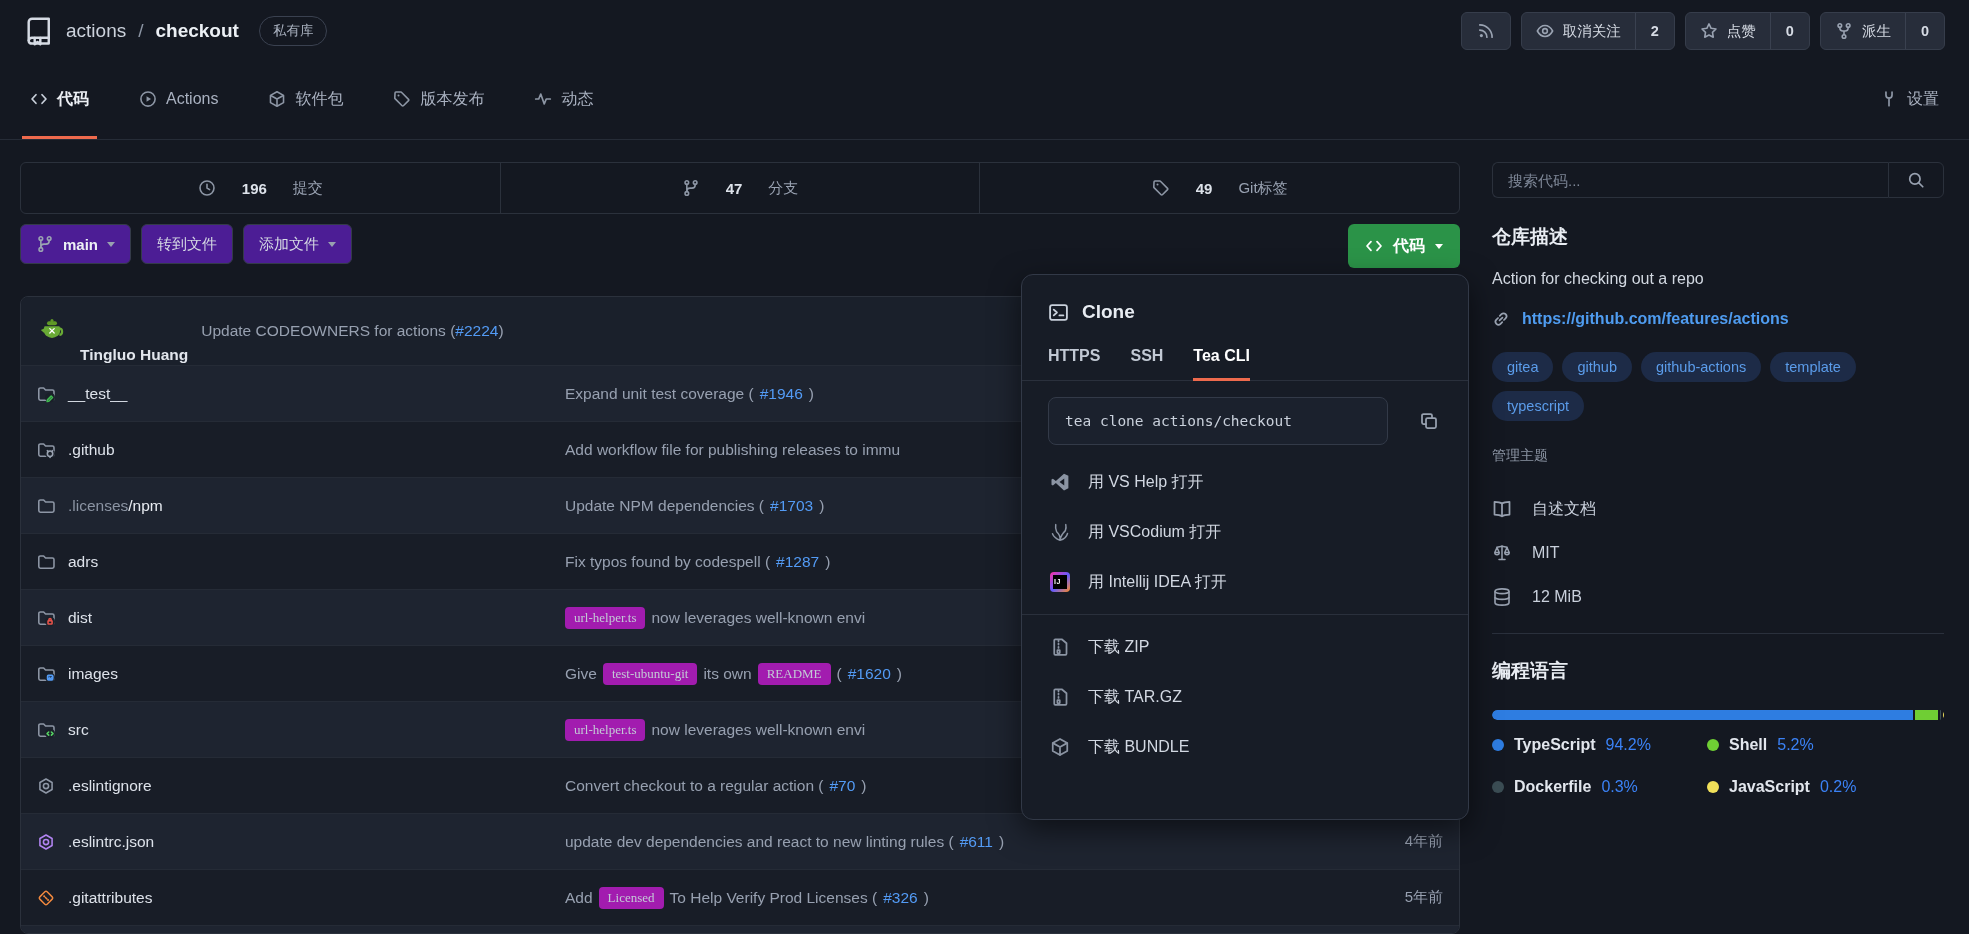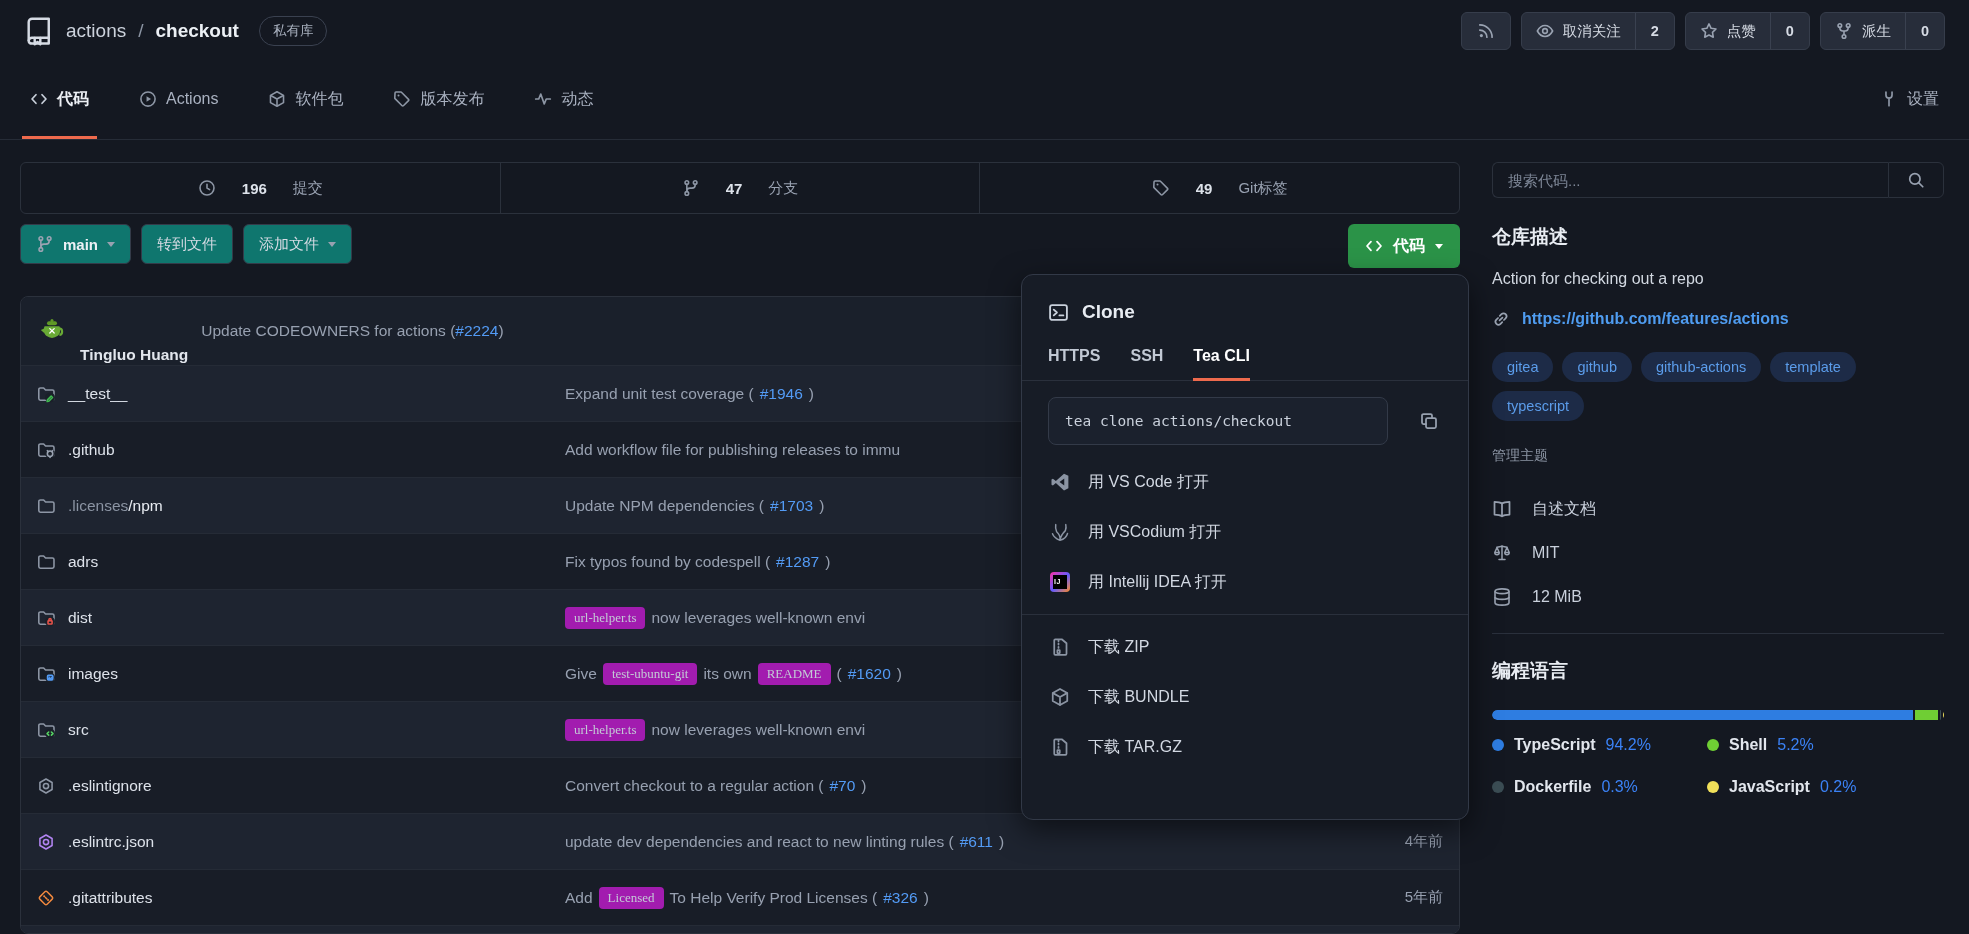--- a/index.html
+++ b/index.html
@@ -45,21 +45,21 @@
   .stat-cell { flex:1; display:flex; align-items:center; justify-content:center; gap:26px;
     font-size:15px; color:#99a2b2; cursor:pointer; }
   .stat-cell + .stat-cell { border-left:1px solid #2b313c; }
   .stat-cell .ic { color:#8d96a5; }
   .stat-num { font-weight:700; color:#dde2ea; }
 
   
   .toolbar { position:absolute; left:20px; top:224px; width:1440px; height:44px; }
   .toolbar-left { display:flex; gap:10px; }
   .tbtn { height:40px; display:inline-flex; align-items:center; gap:9px; padding:0 15px;
-    background:#0f766e; border:1px solid #343b49; border-radius:6px;
+    background:#4c1d95; border:1px solid #343b49; border-radius:6px;
     font-size:15px; color:#d6dbe4; cursor:pointer; }
   .tbtn .ic { color:#9aa3b2; }
   .branch-name { font-weight:700; color:#ecf0f5; }
   .caret { width:0; height:0; border-left:4.5px solid transparent; border-right:4.5px solid transparent;
     border-top:5px solid #98a1b0; }
   .code-btn { position:absolute; right:0; top:0; height:44px; display:flex; align-items:center;
     gap:10px; padding:0 17px; background:#2b9348; border-radius:6px; color:#fff;
     font-size:16px; font-weight:700; cursor:pointer; }
   .code-btn .ic { color:#fff; }
   .code-btn .caret { border-top-color:#fff; }
@@ -583,21 +583,21 @@
         </span>
       </button>
     </div>
     <div id="clone-open-items">
   <div class="dd-item">
     <span class="ic">
             <svg viewBox="0 0 16 16">
               <path fill="#8b94a3" fill-rule="evenodd" d="M11.2 1.3L4.7 7.2 2.3 5.3l-1.1.6v4.2l1.1.6 2.4-1.9 6.5 5.9 3.5-1.7V3zM11.4 5.2L7.6 8l3.8 2.8z"></path>
             </svg>
           </span>
-    <span>用 VS Code 打开</span>
+    <span>用 VS Help 打开</span>
   </div>
   <div class="dd-item">
     <span class="ic">
             <svg viewBox="0 0 16 16" fill="none" stroke="#8b94a3" stroke-width="1.2" stroke-linecap="round">
               <path d="M8 14.6c.3-2.6-.3-4.7-2.7-6.8M8 14.6c.5-3.5 2-5.4 4.3-7.7M8 14.6C5.5 13.7 3 12 2 9.4M8 14.6c3-.8 5.3-2.6 6-5.4M5.3 7.8C4.5 6 4.2 4.3 4.6 2.1M12.3 6.9c.6-1.8.7-3.3.3-4.8"></path>
             </svg>
           </span>
     <span>用 VSCodium 打开</span>
   </div>
   <div class="dd-item">
@@ -617,35 +617,35 @@
               <path d="M4.2 1.8h5.2L13.2 5v8.4a.8.8 0 0 1-.8.8H4.2a.8.8 0 0 1-.8-.8V2.6c0-.5.3-.8.8-.8z"></path>
               <path d="M6.8 2.4v.9M6.8 5.1v.9M6.8 7.8v.9"></path>
               <rect x="5.9" y="10.4" width="1.9" height="2.6" rx=".4"></rect>
             </svg>
           </span>
     <span>下载 ZIP</span>
   </div>
   <div class="dd-item">
     <span class="ic">
             <svg viewBox="0 0 16 16" fill="none" stroke="currentColor" stroke-width="1.4" stroke-linecap="round" stroke-linejoin="round">
-              <path d="M8 1.6l5.8 3.2v6.4L8 14.4l-5.8-3.2V4.8z"></path>
-              <path d="M2.4 4.9L8 8l5.6-3.1M8 8v6.2"></path>
-            </svg>
-          </span>
-    <span>下载 BUNDLE</span>
+              <path d="M4.2 1.8h5.2L13.2 5v8.4a.8.8 0 0 1-.8.8H4.2a.8.8 0 0 1-.8-.8V2.6c0-.5.3-.8.8-.8z"></path>
+              <path d="M6.8 2.4v.9M6.8 5.1v.9M6.8 7.8v.9"></path>
+              <rect x="5.9" y="10.4" width="1.9" height="2.6" rx=".4"></rect>
+            </svg>
+          </span>
+    <span>下载 TAR.GZ</span>
   </div>
   <div class="dd-item">
     <span class="ic">
             <svg viewBox="0 0 16 16" fill="none" stroke="currentColor" stroke-width="1.4" stroke-linecap="round" stroke-linejoin="round">
-              <path d="M4.2 1.8h5.2L13.2 5v8.4a.8.8 0 0 1-.8.8H4.2a.8.8 0 0 1-.8-.8V2.6c0-.5.3-.8.8-.8z"></path>
-              <path d="M6.8 2.4v.9M6.8 5.1v.9M6.8 7.8v.9"></path>
-              <rect x="5.9" y="10.4" width="1.9" height="2.6" rx=".4"></rect>
-            </svg>
-          </span>
-    <span>下载 TAR.GZ</span>
+              <path d="M8 1.6l5.8 3.2v6.4L8 14.4l-5.8-3.2V4.8z"></path>
+              <path d="M2.4 4.9L8 8l5.6-3.1M8 8v6.2"></path>
+            </svg>
+          </span>
+    <span>下载 BUNDLE</span>
   </div>
       </div>
   </div>
 
   <div class="sidebar">
     <div class="side-search">
       <input type="text" placeholder="搜索代码..." style="">
       <div class="search-btn">
         <span class="ic">
           <svg viewBox="0 0 16 16" fill="none" stroke="currentColor" stroke-width="1.5" stroke-linecap="round">

